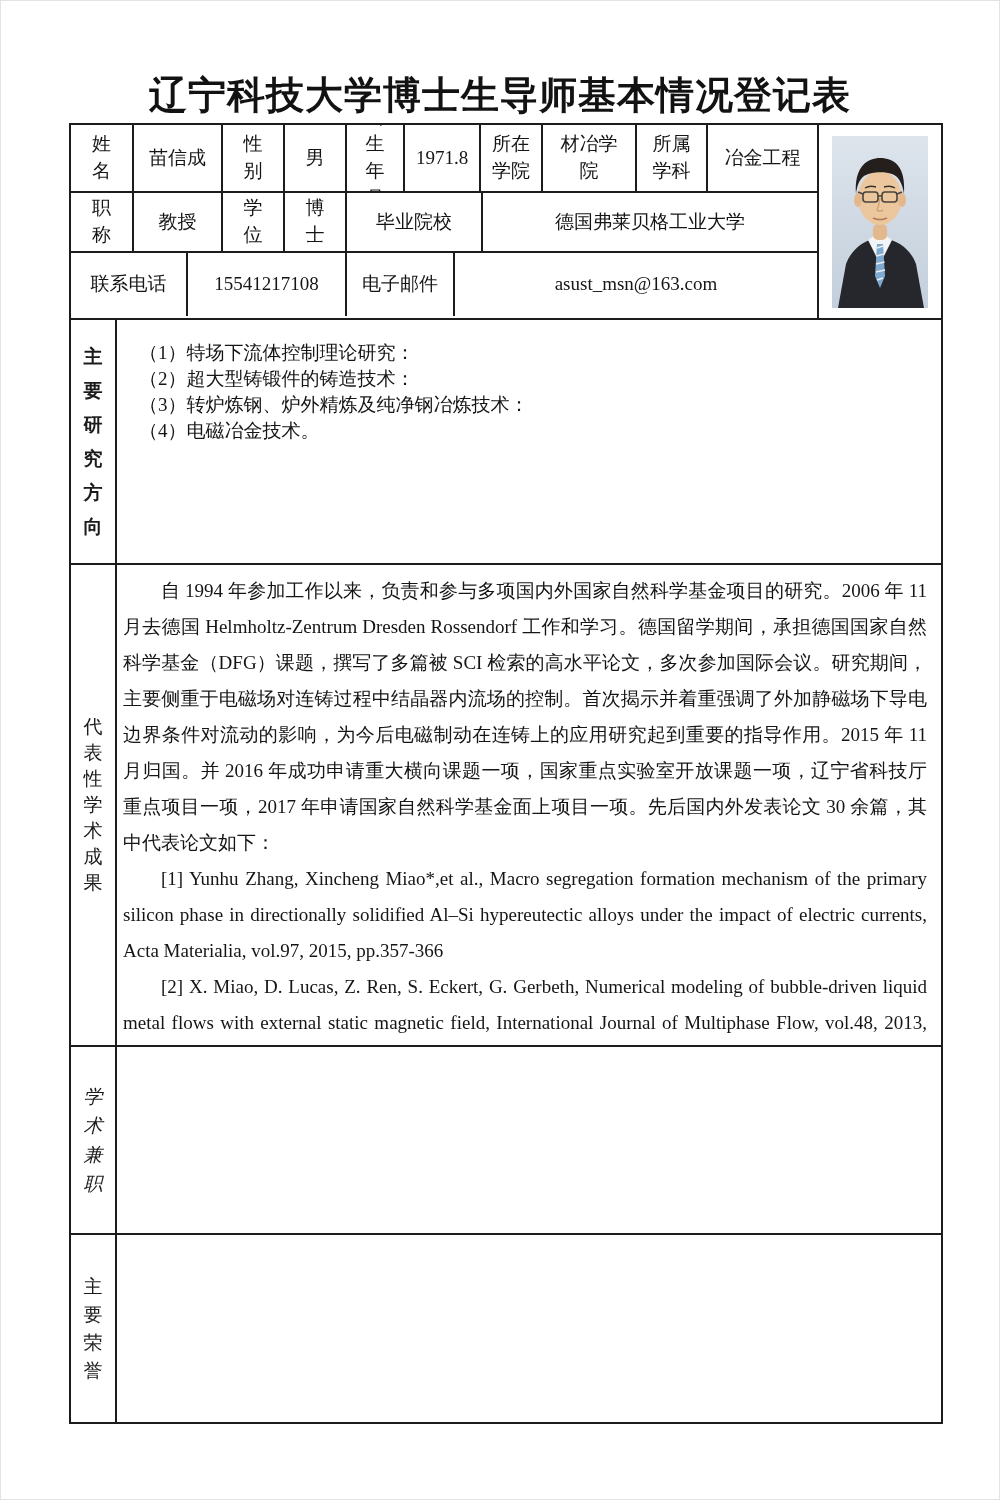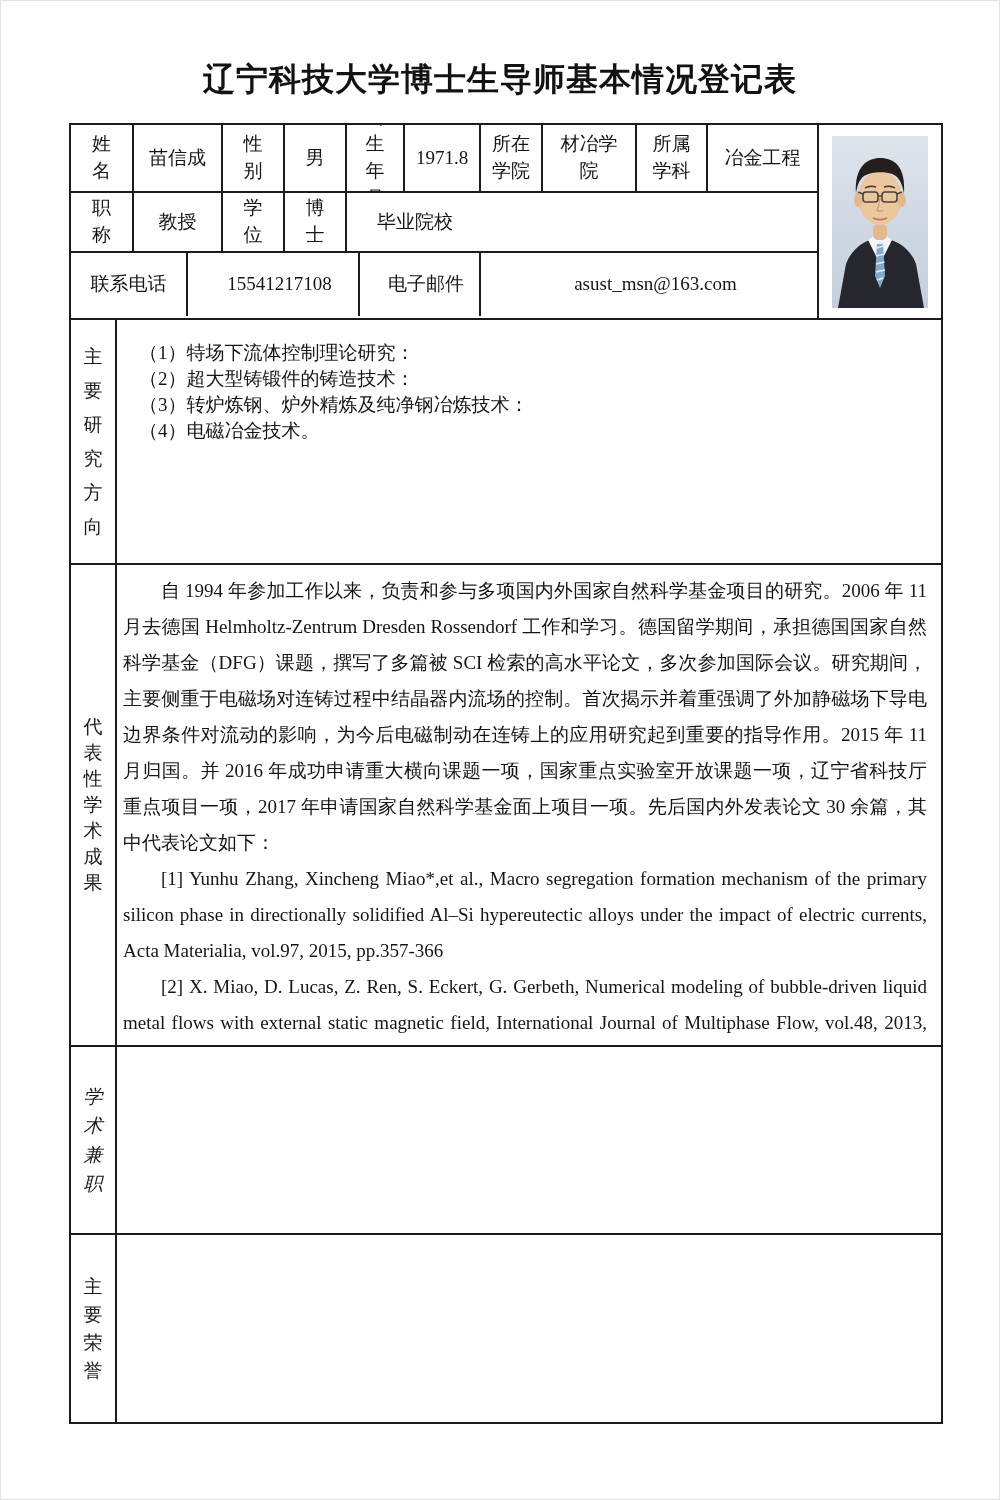--- a/index.html
+++ b/index.html
@@ -7,38 +7,38 @@
     position:relative;
     width:1000px;height:1500px;
     background:#ffffff;
     box-sizing:border-box;
     border:1px solid #e3e3e3;
     font-family:"Liberation Serif","DejaVu Serif",serif;
     color:#151515;
     overflow:hidden;
   }
   .doc-title{
-    position:absolute;top:57px;left:0;width:100%;
-    text-align:center;font-size:32px;font-weight:bold;
+    position:absolute;top:69px;left:0;width:100%;
+    text-align:center;font-size:38px;font-weight:bold;
     letter-spacing:1px;color:#121212;
   }
   .main-table{
     position:absolute;left:68px;top:122px;width:874px;
     box-sizing:border-box;
     border:2px solid #1c1c1c;
     background:#fff;
   }
   .main-table *{box-sizing:border-box;}
   
   .t-top{display:flex;height:193px;}
   .t-top-left{width:748px;border-right:2px solid #1c1c1c;display:flex;flex-direction:column;}
   .t-row{display:flex;}
   .t-row1{height:68px;border-bottom:2px solid #1c1c1c;}
   .t-row2{height:60px;border-bottom:2px solid #1c1c1c;}
-  .t-row3{height:63px;gap:13px;}
+  .t-row3{height:63px;}
   .cell{
     display:flex;align-items:center;justify-content:center;
     text-align:center;font-size:19px;line-height:1.4;
     border-right:2px solid #1c1c1c;
     padding:2px 12px;overflow:hidden;
   }
   .cell:last-child{border-right:none;}
   .wrap2{word-break:break-all;padding:2px 10px;}
   .photo-cell{flex:1;display:flex;align-items:center;justify-content:center;}
   .photo-frame{width:96px;height:172px;display:block;}
@@ -47,21 +47,21 @@
   .sec-label{
     width:46px;border-right:2px solid #1c1c1c;
     display:flex;align-items:center;justify-content:center;
   }
   .v-label{
     width:22px;font-size:19px;text-align:center;
     word-break:break-all;color:#1b1b1b;
   }
   .sec-body{flex:1;overflow:hidden;}
   .sec-research{height:245px;}
-  .sec-research .v-label{line-height:34px;}
+  .sec-research .v-label{line-height:34px;font-weight:bold;}
   .sec-research .sec-body{
     display:flex;flex-direction:column;justify-content:flex-start;
     padding:20px 10px 24px 22px;font-size:19px;
   }
   .research-item{white-space:nowrap;}
   .sec-achv{height:482px;}
   .sec-achv .v-label{line-height:26px;}
   .achv-body{padding:8px 14px 6px 6px;font-size:19px;line-height:36px;text-align:justify;}
   .achv-body p{margin:0;text-indent:2em;}
   .sec-positions{height:188px;font-style:italic;}
@@ -93,20 +93,21 @@
           <div class="cell wrap2" style="width:71px">所属学科</div>
           <div class="cell" style="width:111px;flex:1">冶金工程</div>
         </div>
 
         <div class="t-row t-row2">
           <div class="cell" style="width:63px">职称</div>
           <div class="cell" style="width:89px">教授</div>
           <div class="cell" style="width:62px">学位</div>
           <div class="cell" style="width:62px">博士</div>
           <div class="cell" style="width:136px">毕业院校</div>
+          <div class="cell" style="flex:1">德国弗莱贝格工业大学</div>
         </div>
 
         <div class="t-row t-row3">
           <div class="cell" style="width:117px">联系电话</div>
           <div class="cell" style="width:159px">15541217108</div>
           <div class="cell" style="width:108px">电子邮件</div>
           <div class="cell" style="flex:1">asust_msn@163.com</div>
         </div>
 
       </div>

